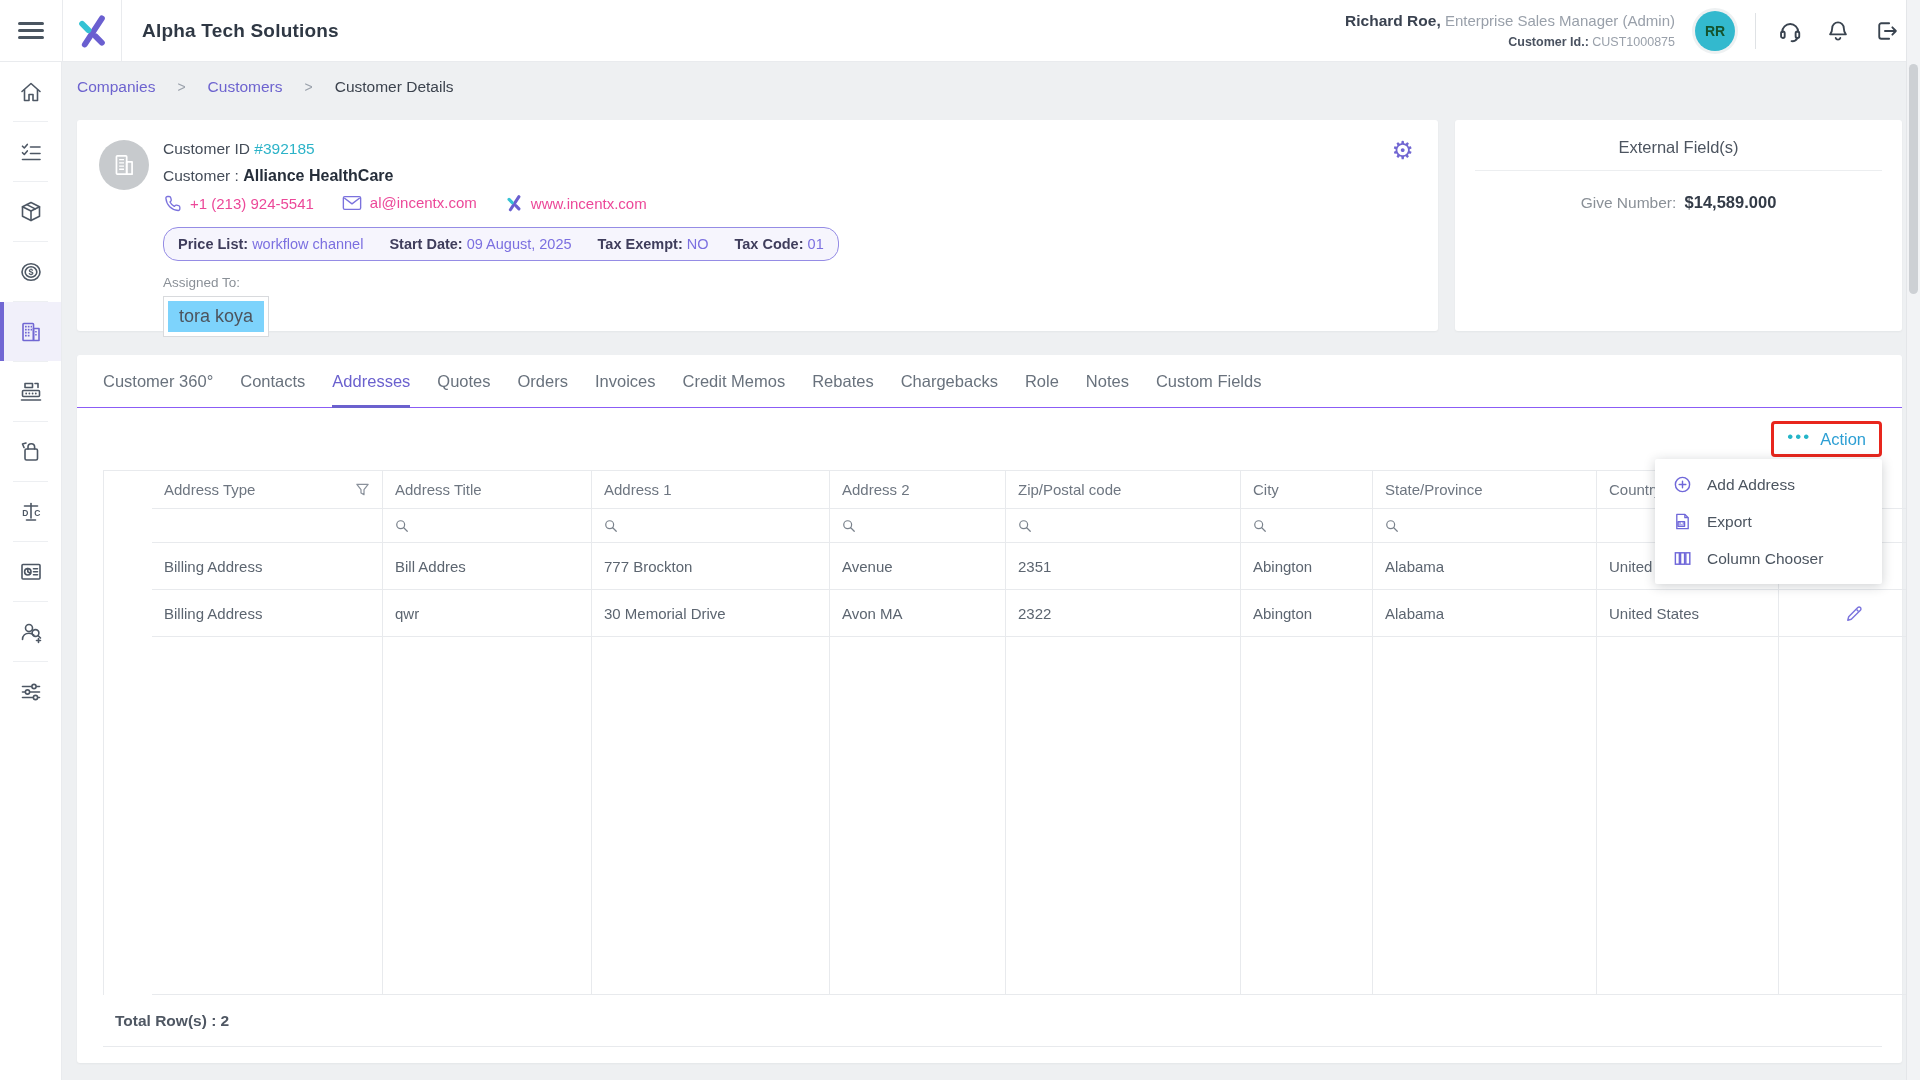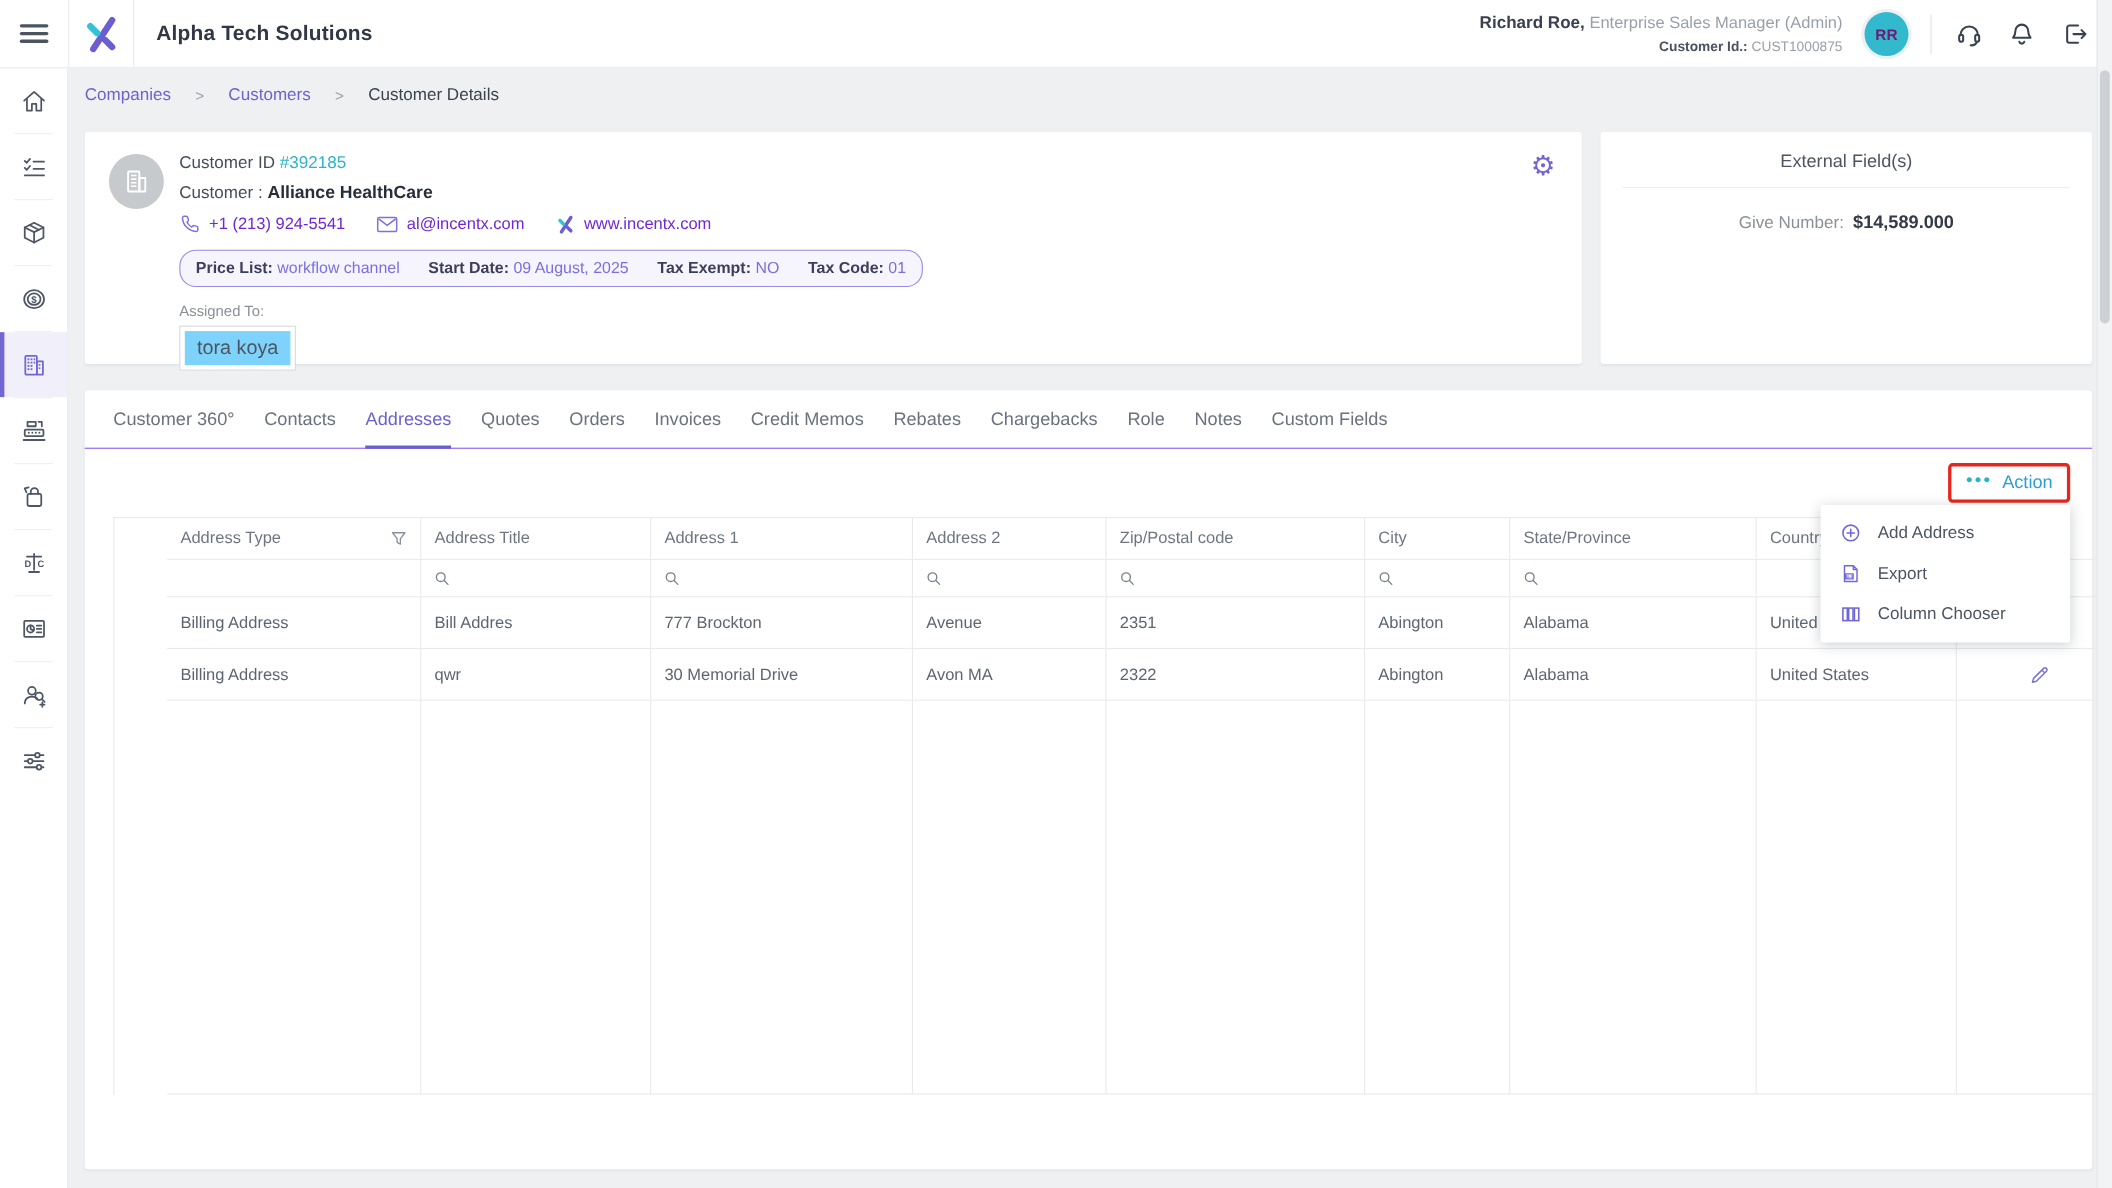--- a/index.html
+++ b/index.html
@@ -18,21 +18,21 @@
   .hamburger .bars div{height:3px;background:#4a5560;border-radius:2px;margin:4px 0;}
   .vdiv-full{width:1px;height:62px;background:#e9ebee;}
   .logo-cell{width:58px;height:62px;display:flex;align-items:center;justify-content:center;}
   .app-title{font-size:19px;font-weight:bold;color:#2f3844;margin-left:20px;letter-spacing:.2px;}
   .topbar-right{margin-left:auto;display:flex;align-items:center;gap:20px;padding-right:20px;}
   .user-text{text-align:right;line-height:1.45;}
   .user-line1{font-size:15px;color:#99a0aa;}
   .user-line1 b{color:#3a4250;font-size:15.5px;}
   .user-line2{font-size:12.5px;color:#99a0aa;}
   .user-line2 b{color:#4a5260;}
-  .avatar{width:40px;height:40px;border-radius:50%;background:#33b9ce;color:#701a75;font-weight:bold;
+  .avatar{width:40px;height:40px;border-radius:50%;background:#33b9ce;color:#14532d;font-weight:bold;
     font-size:14px;display:flex;align-items:center;justify-content:center;box-shadow:0 0 0 3px #eef1f2;cursor:pointer;}
   .vdiv-short{width:1px;height:36px;background:#dfe2e5;}
   .top-icon{width:28px;height:28px;color:#39434f;cursor:pointer;display:flex;align-items:center;justify-content:center;}
 
   
   .sidebar{position:absolute;left:0;top:62px;bottom:0;width:62px;background:#fff;border-right:1px solid #e9ebee;z-index:30;}
   .sb-item{height:59px;display:flex;align-items:center;justify-content:center;color:#4d5764;position:relative;cursor:pointer;}
   .sb-item.active{color:#7167d3;background:#f1f0fa;}
   .sb-item.active::before{content:"";position:absolute;left:0;top:0;bottom:0;width:4px;background:#7167d3;}
   .sb-sep{height:1px;background:#edeff2;margin:0 13px;}
@@ -47,21 +47,21 @@
   .card{background:#fff;border-radius:3px;box-shadow:0 1px 2px rgba(40,50,60,.05);}
   .card-customer{position:absolute;left:77px;top:120px;width:1361px;height:211px;padding:20px 22px;}
   .cust-gear{position:absolute;top:18px;right:24px;font-family:"DejaVu Sans",sans-serif;font-size:25px;
     color:#7166d2;cursor:pointer;line-height:1;}
   .cust-flex{display:flex;}
   .cust-avatar{width:50px;height:50px;border-radius:50%;background:#c7cacd;display:flex;align-items:center;justify-content:center;flex:0 0 50px;}
   .cust-info{margin-left:14px;}
   .cust-line{font-size:15.5px;color:#454d59;margin-bottom:9px;}
   .cust-id-link{color:#2cb3c8;cursor:pointer;}
   .cust-name{font-weight:bold;color:#262e3a;font-size:16px;}
-  .contact-row{display:flex;align-items:center;gap:10px;font-size:15px;color:#6d28d9;margin-top:2px;}
+  .contact-row{display:flex;align-items:flex-start;gap:10px;font-size:15px;color:#ec4899;margin-top:2px;}
   .contact-item{display:flex;align-items:center;gap:8px;margin-right:18px;cursor:pointer;}
   .price-bar{margin-top:14px;display:inline-flex;gap:26px;align-items:center;border:1px solid #958ce5;
     background:#f6f5fd;border-radius:15px;padding:8px 14px;font-size:14.5px;}
   .price-bar b{color:#3f3d5c;}
   .price-bar span.val{color:#7b6fe0;}
   .assigned-label{margin-top:14px;font-size:13.5px;color:#8a9097;}
   .chip-outer{display:inline-block;border:1px solid #d8dadd;background:#fff;padding:4px;margin-top:6px;}
   .chip-inner{background:#7dd3fc;padding:5px 11px;font-size:18px;color:#4d545d;}
 
   .card-external{position:absolute;left:1455px;top:120px;width:447px;height:211px;padding:18px 20px;text-align:center;}
@@ -510,18 +510,19 @@
       <div class="cell filler"></div>
       <div class="cell filler"></div>
       <div class="cell filler"></div>
       <div class="cell filler"></div>
       <div class="cell filler"></div>
       <div class="cell filler"></div>
       <div class="cell filler"></div>
       <div class="cell filler"></div>
       <div class="cell filler"></div>
     </div>
+    <div class="tbl-footer">Total Row(s) : 2</div>
   </div>
 </section>
 
 <div class="scrollbar">
   <div class="scroll-thumb"></div>
 </div>
 
 </body></html>

